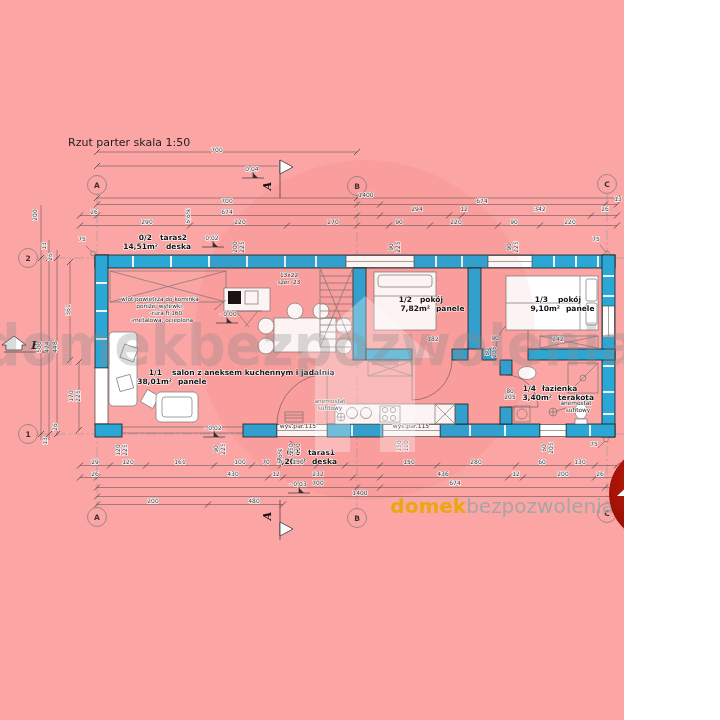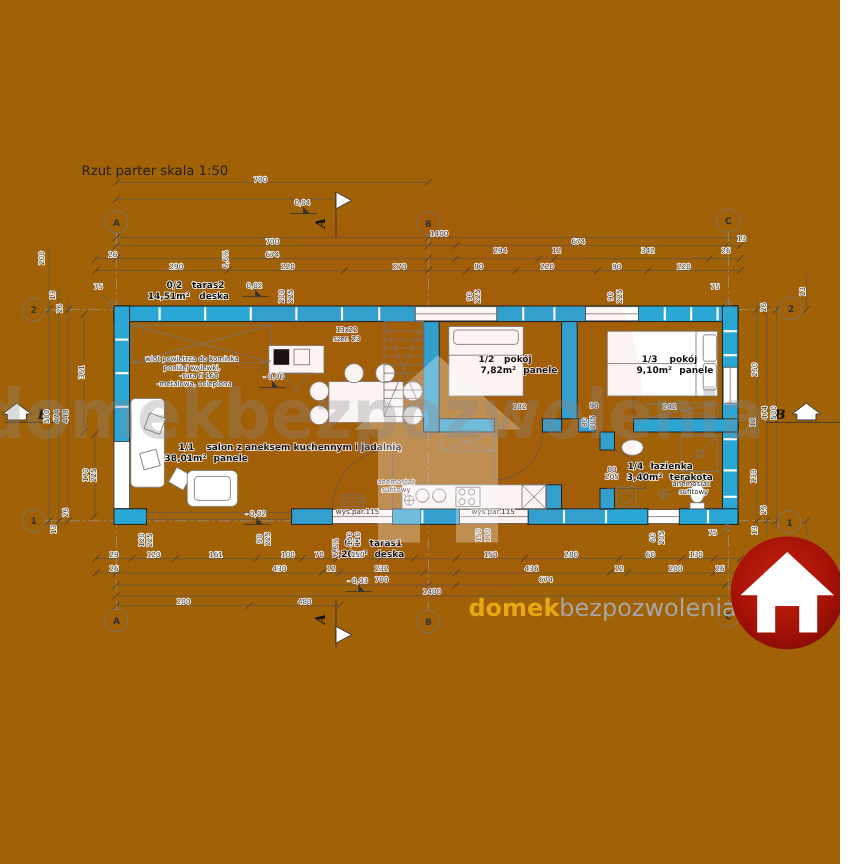--- a/index.html
+++ b/index.html
@@ -1,16 +1,16 @@
 <!DOCTYPE html>
 <html><head>
 <meta charset="utf-8">
 <style>
   html,body{margin:0;padding:0;background:#fff;}
-  #stage{position:relative;width:700px;height:720px;background:#a16207;overflow:hidden;
+  #stage{position:relative;width:624px;height:720px;background:#fca5a5;overflow:hidden;
          font-family:"DejaVu Sans", sans-serif;}
   svg{position:absolute;left:0;top:0;}
   .dim{font:6px "DejaVu Sans",sans-serif;fill:#333;text-anchor:middle;
        paint-order:stroke;stroke:#fff;stroke-width:1.4px;stroke-linejoin:round;}
   .lbl{font:bold 7.5px "DejaVu Sans",sans-serif;fill:#111;
        paint-order:stroke;stroke:#fff;stroke-width:1.2px;}
   .note{font:5.8px "DejaVu Sans",sans-serif;fill:#222;text-anchor:middle;
        paint-order:stroke;stroke:#fff;stroke-width:1.2px;}
   .title{font:11px "DejaVu Sans",sans-serif;fill:#222;}
   .axis{font:bold 7.5px "DejaVu Sans",sans-serif;fill:#333;text-anchor:middle;}

